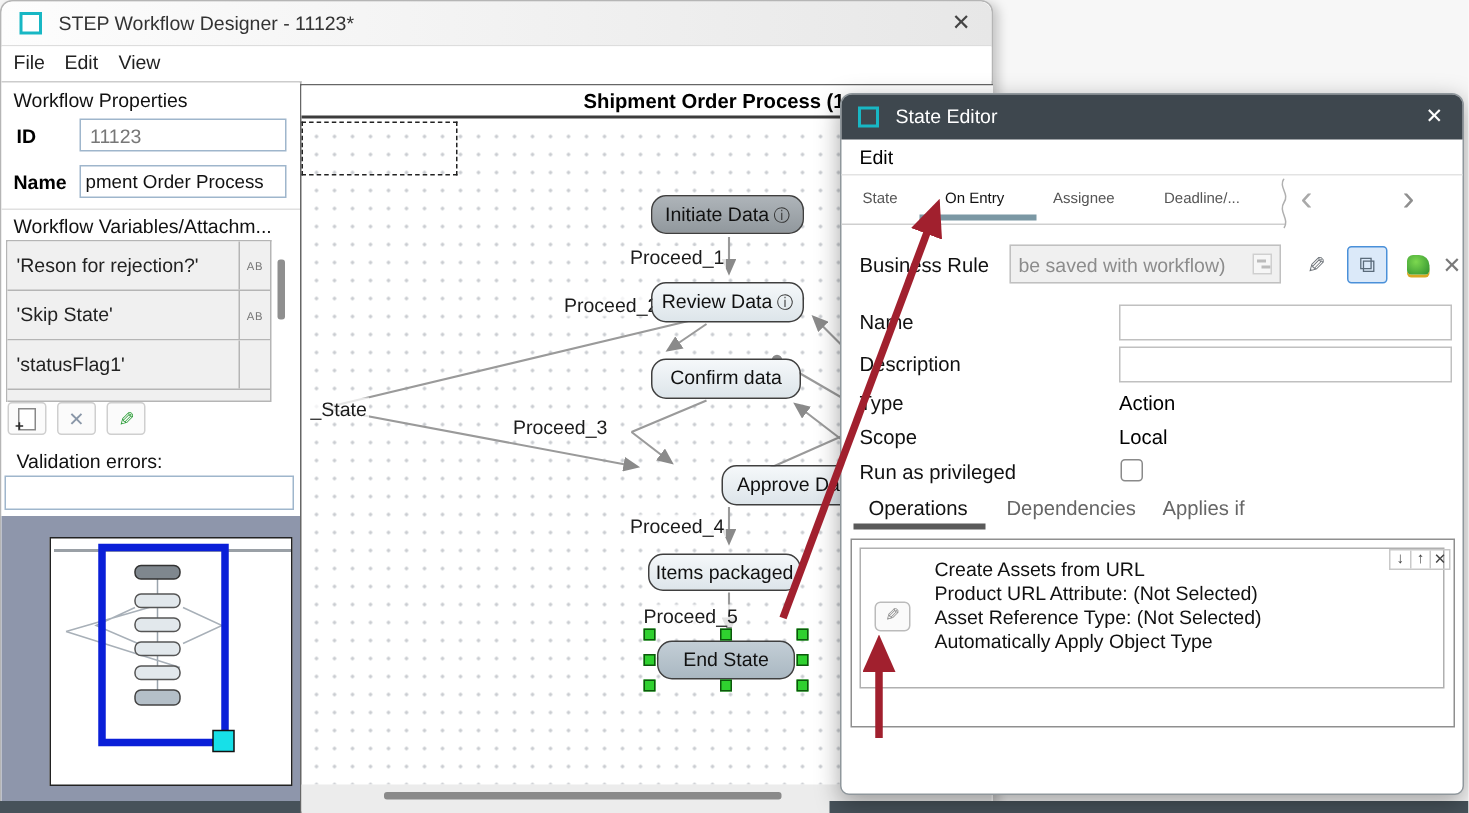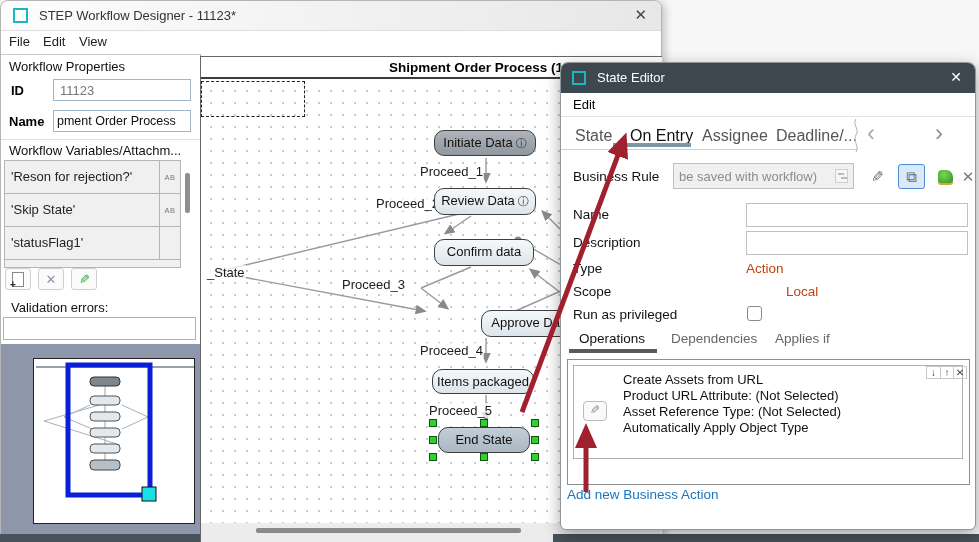--- a/index.html
+++ b/index.html
@@ -83,21 +83,21 @@
 
   
   #dialog { left:560px; top:62px; width:416px; height:468px; background:#fff;
     border:1px solid #8f979c; border-radius:8px 8px 6px 6px; box-shadow:0 5px 16px rgba(0,0,0,.35); }
   #dlg-titlebar { left:0; top:0; width:414px; height:30px; background:#3e474e; border-radius:7px 7px 0 0; }
   #dlg-icon { left:11px; top:8px; width:14px; height:14px; border:2px solid #18b7c4; }
   #dlg-title { left:36px; top:7px; font-size:13px; color:#fff; }
   #dlg-close { right:13px; top:6px; font-size:14px; color:#fff; }
   #dlg-menubar { left:0; top:30px; width:414px; height:24px; border-bottom:1px solid #e3e3e3; }
   #dlg-menu-edit { left:12px; top:4px; font-size:13px; }
-  .dlg-tab { top:64px; font-size:16px; color:#555; }
+  .dlg-tab { top:64px; font-size:10px; color:#555; }
   #tab-0 { left:14px; } #tab-1 { left:69px; color:#111; } #tab-2 { left:141px; } #tab-3 { left:215px; width:70px; }
   #tab-underline { left:52px; top:80px; width:78px; height:4px; background:#7b98a4; }
   #tabrow-line { left:0; top:86px; width:296px; border-top:1px solid #cfcfcf; }
   #tab-squiggle { left:290px; top:56px; }
   .nav-chevron { top:56px; font-size:24px; color:#a9a9a9; }
   #nav-back { left:306px; } #nav-fwd { left:374px; color:#8f8f8f; }
 
   .dlg-label { font-size:13.5px; color:#111; }
   #br-label { left:12px; top:106px; }
   #br-field { left:112px; top:100px; width:181px; height:26px; border:1px solid #c0c0c0; background:#f0f0f0;
@@ -114,22 +114,22 @@
     background:radial-gradient(circle at 40% 35%, #7cd84f, #2e8f2e); box-shadow:0 2px 0 #d9a824; }
   #br-clear { left:398px; color:#7a7a7a; width:18px; }
 
   #name-lbl { left:12px; top:144px; }
   #desc-lbl { left:12px; top:172px; }
   #type-lbl { left:12px; top:198px; }
   #scope-lbl { left:12px; top:221px; }
   #priv-lbl { left:12px; top:244px; }
   .dlg-input { left:185px; width:222px; height:24px; border:1px solid #c0c0c0; font-size:13px; padding-left:5px; }
   #dlg-name-input { top:140px; } #dlg-desc-input { top:168px; }
-  .dlg-value { left:185px; font-size:13.5px; color:#c2410c; }
-  #type-val { top:198px; } #scope-val { top:221px;margin-left:40px; }
+  .dlg-value { left:185px; font-size:13.5px; color:#000000; }
+  #type-val { top:198px; } #scope-val { top:221px; }
   #priv-check { left:186px; top:243px; width:15px; height:15px; border:1px solid #8a8a8a; border-radius:3px; background:#fff; }
 
   .inner-tab { top:268px; font-size:13.5px; color:#666; }
   #itab-0 { left:18px; color:#111; } #itab-1 { left:110px; } #itab-2 { left:214px; }
   #itab-underline { left:8px; top:286px; width:88px; height:4px; background:#5a5a5a; }
   #ops-outer { left:6px; top:296px; width:403px; height:126px; border:1px solid #8f8f8f; background:#fff; }
   #ops-inner { left:12px; top:302px; width:390px; height:94px; border:1px solid #b0b0b0; }
   #ops-sort { right:8px; top:303px; display:flex; border:1px solid #c9c9c9; }
   #ops-sort span { width:13px; font-size:10px; color:#444; text-align:center; border-left:1px solid #c9c9c9; }
   #ops-sort span:first-child { border-left:none; }
@@ -352,21 +352,20 @@
     <span>✕</span>
   </div>
   <div id="op-edit-btn" class="abs">✎</div>
   <div id="op-lines" class="abs">
     <div>Create Assets from URL</div>
     <div>Product URL Attribute: (Not Selected)</div>
     <div>Asset Reference Type: (Not Selected)</div>
     <div>Automatically Apply Object Type</div>
   </div>
 
-  <span id="add-link" class="abs">Add new Business Action</span>
 </div>
 
 <svg id="red-overlay" class="abs">
   <defs>
     <marker id="rah" markerWidth="5" markerHeight="4.4" refX="3.6" refY="2.2" orient="auto">
       <polygon points="0,0 5,2.2 0,4.4" fill="#a1202e"></polygon>
     </marker>
   </defs>
   <line x1="522" y1="412" x2="624" y2="139" stroke="#a1202e" stroke-width="5" marker-end="url(#rah)"></line>
   <line x1="586" y1="492" x2="586" y2="430" stroke="#a1202e" stroke-width="5" marker-end="url(#rah)"></line>

